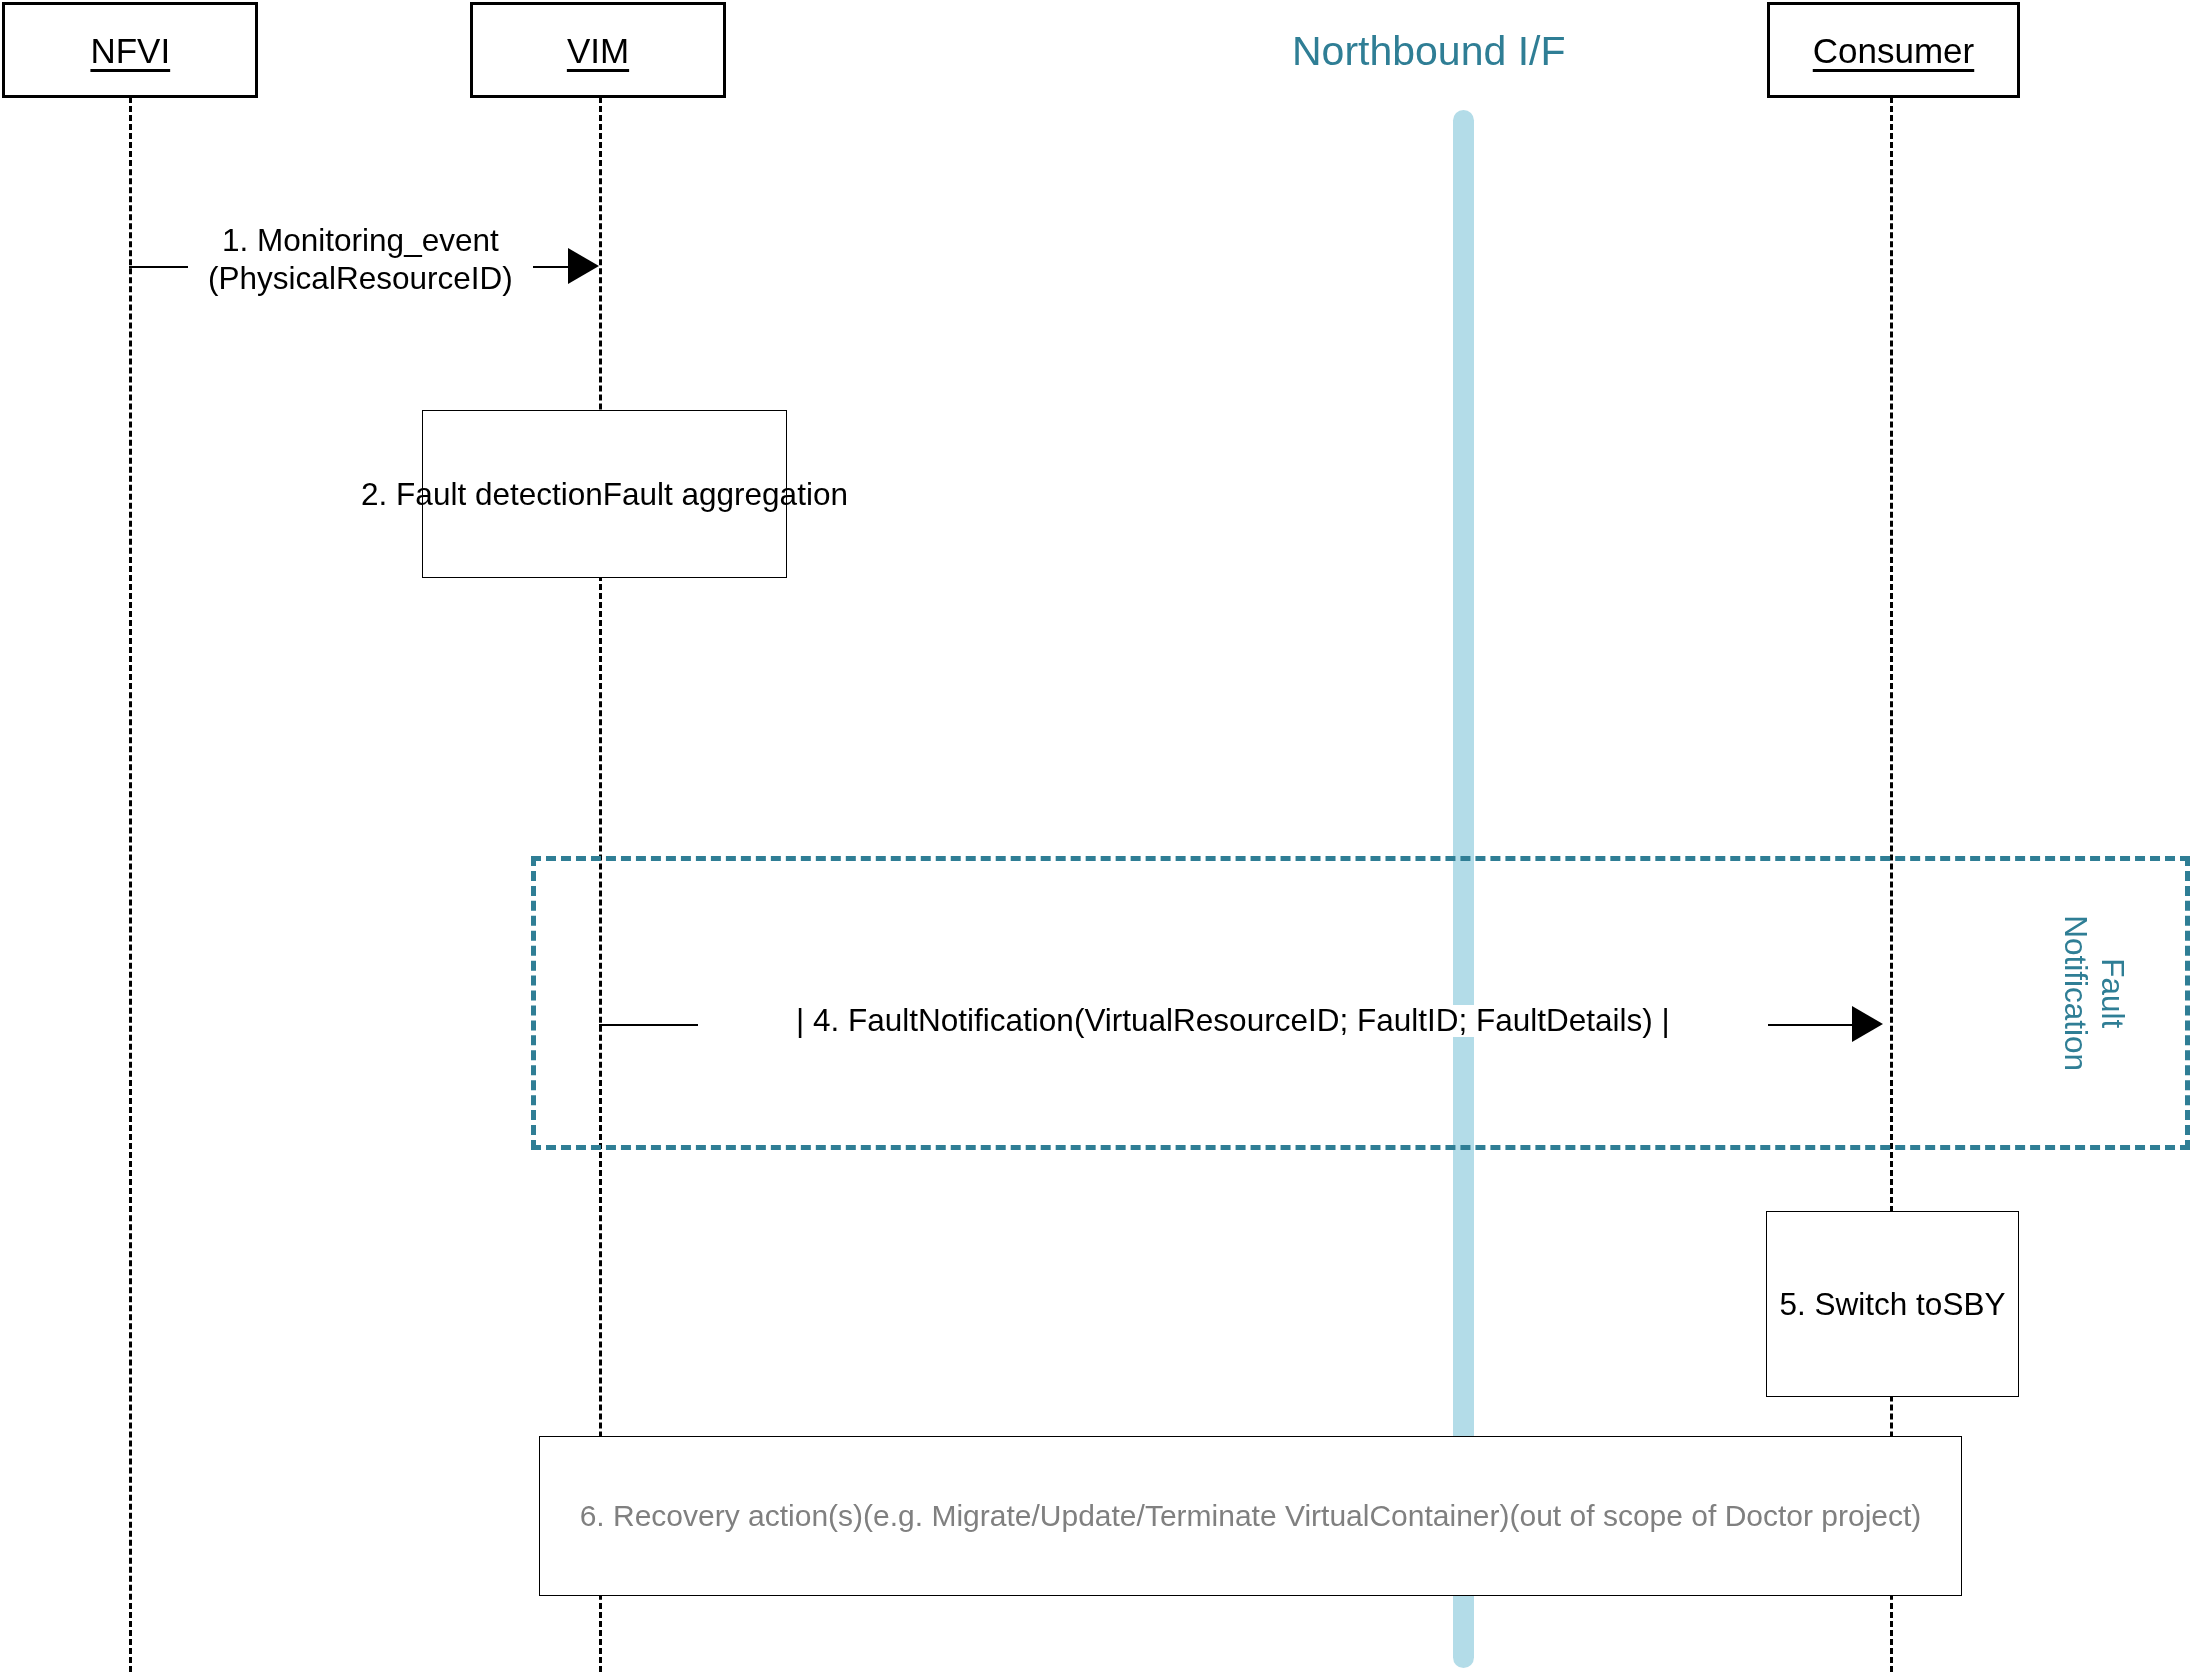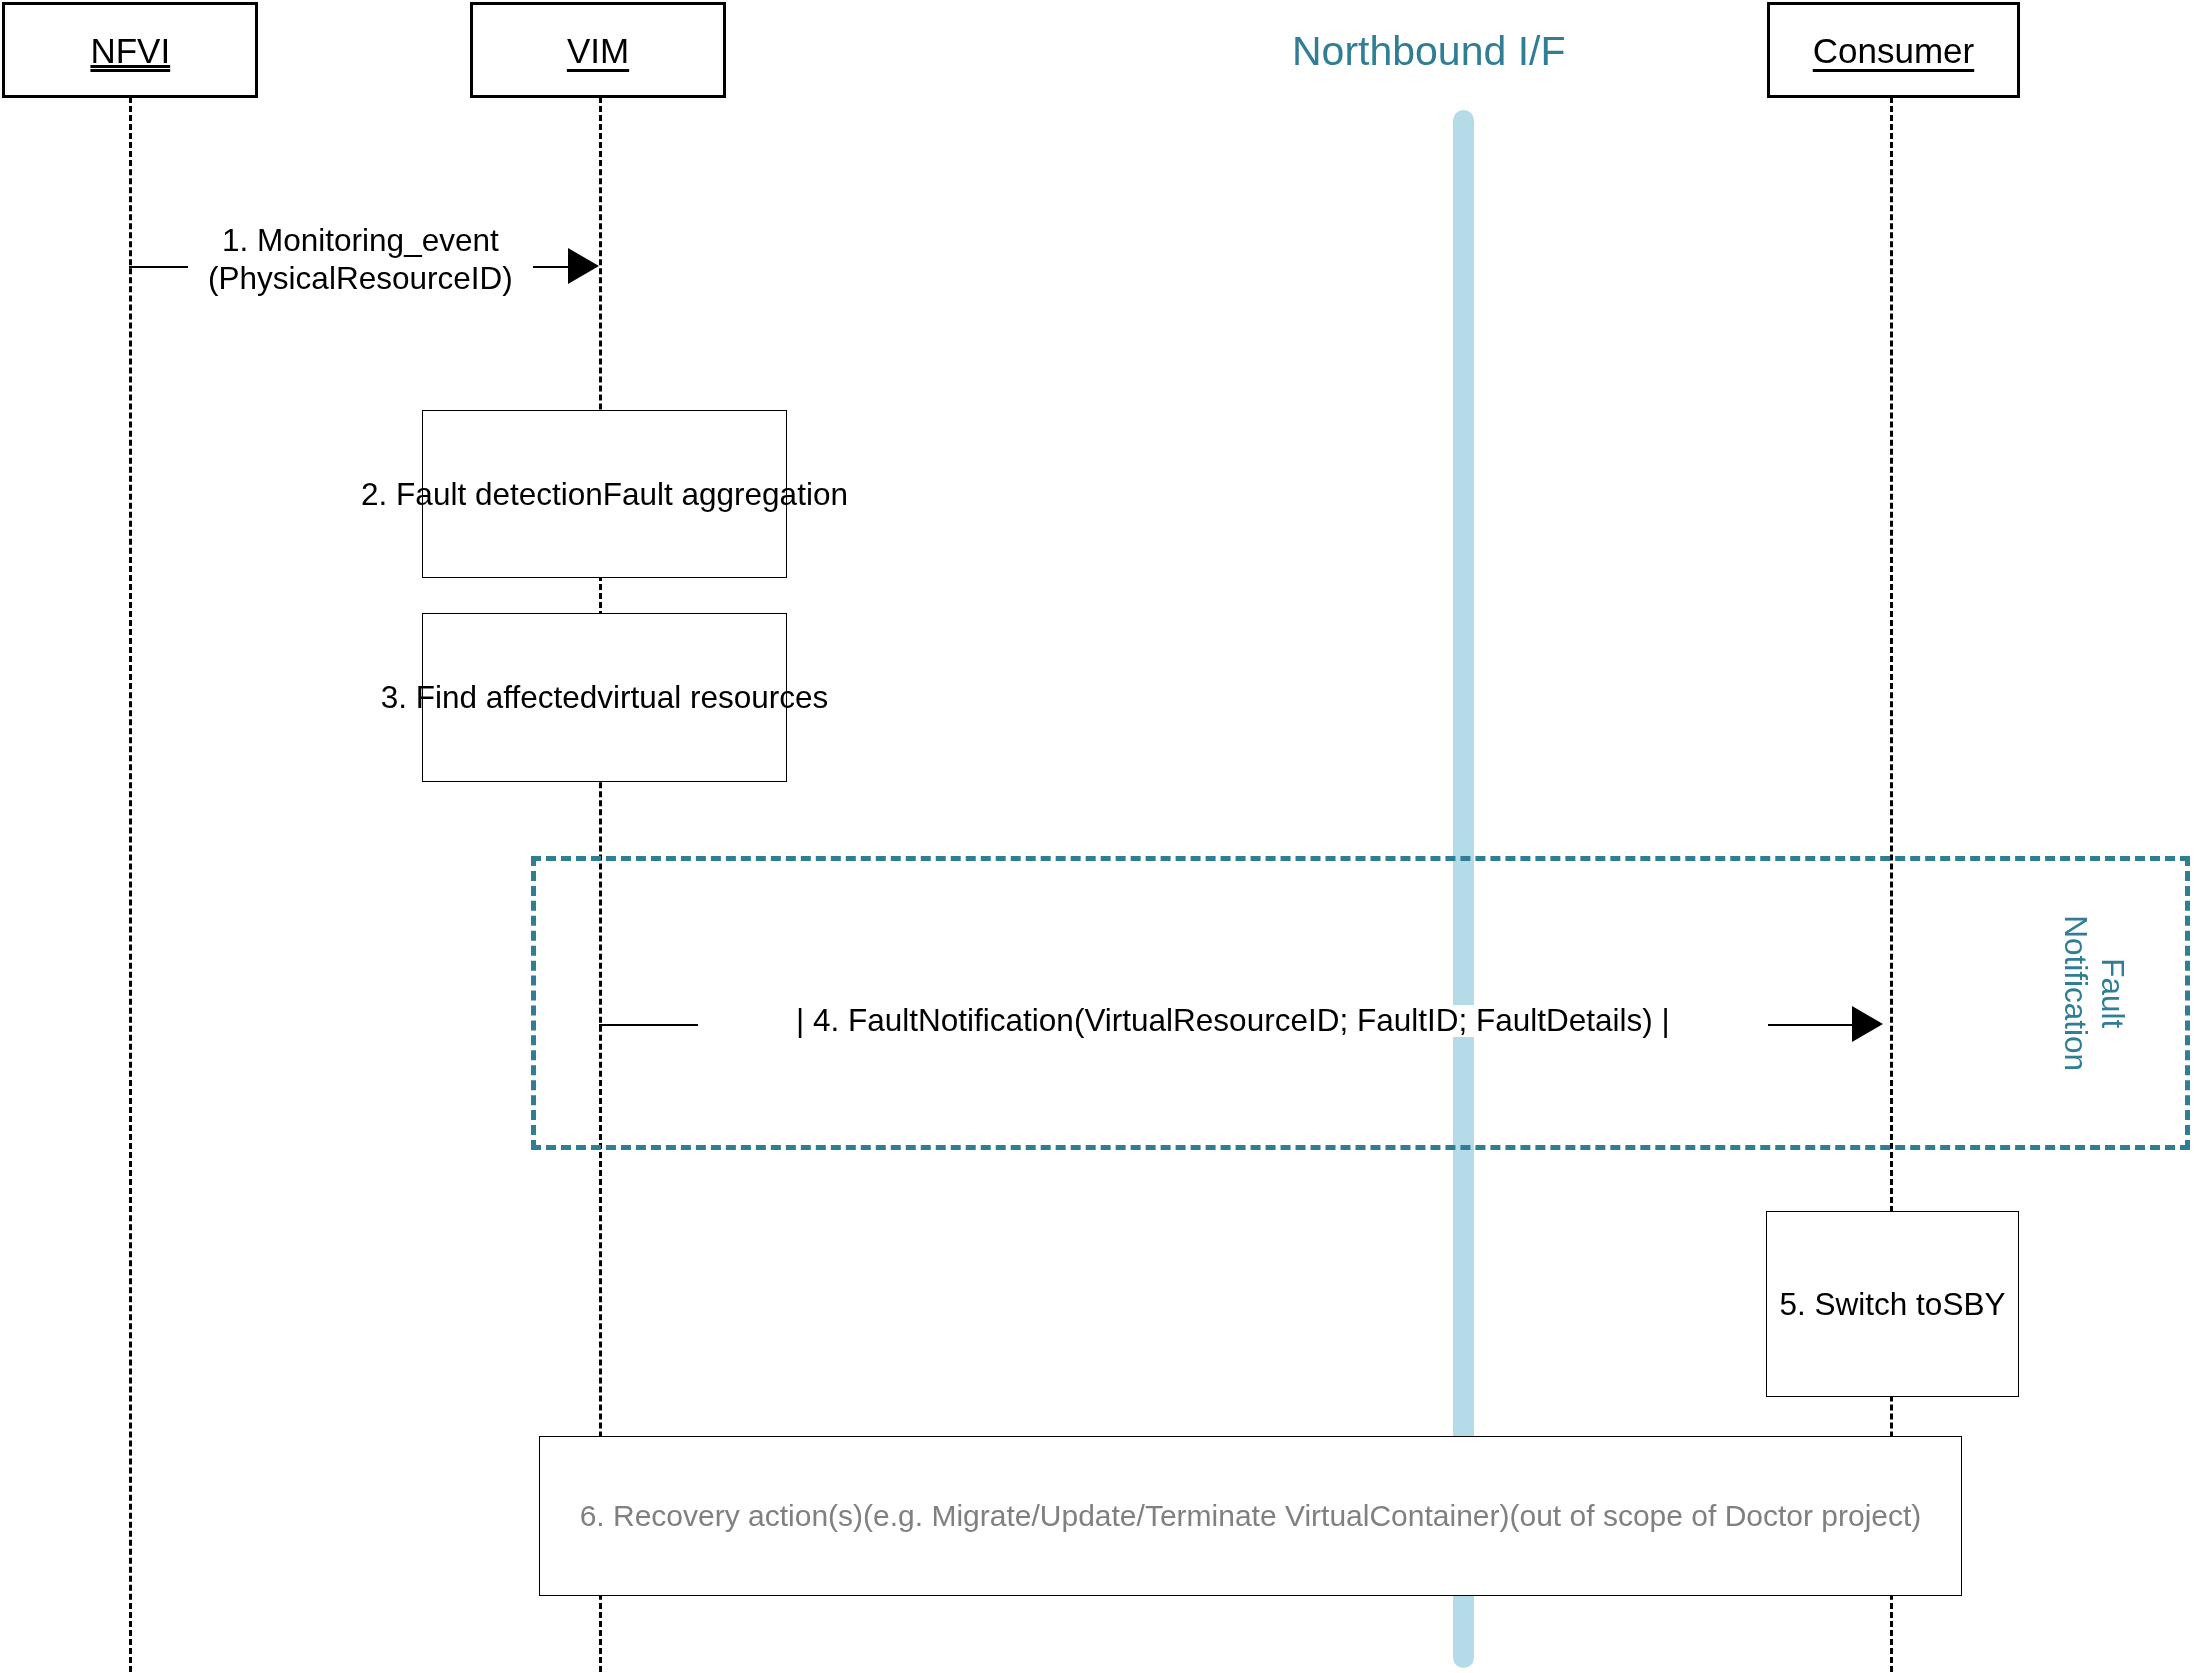--- a/index.html
+++ b/index.html
@@ -125,21 +125,21 @@
 
 <div id="canvas">
 
   <div class="lifeline" style="left:129px; top:97px; height:1575px;"></div>
   <div class="lifeline" style="left:599px; top:97px; height:1575px;"></div>
   <div class="lifeline" style="left:1890px; top:97px; height:1575px;"></div>
 
   <div class="nb-bar" style="left:1453px; top:110px; width:21.4px; height:1558px;"></div>
   <div class="nb-label" style="left:1292px; top:31px;">Northbound I/F</div>
 
-  <div class="actor-box" style="left:2.3px; top:2.3px; width:256px; height:96px;text-decoration:underline;">
+  <div class="actor-box" style="left:2.3px; top:2.3px; width:256px; height:96px;">
     <span class="actor-label">NFVI</span>
   </div>
 
   <div class="actor-box" style="left:470px; top:2.3px; width:256px; height:96px;">
     <span class="actor-label">VIM</span>
   </div>
 
   <div class="actor-box" style="left:1767px; top:2.3px; width:253px; height:96px;">
     <span class="actor-label">Consumer</span>
   </div>
@@ -149,24 +149,20 @@
   <div class="msg-label" style="left:188px; top:221px; width:338px;">
     <div>1. Monitoring_event</div>
     <div>(PhysicalResourceID)</div>
   </div>
 
   <div class="proc-box" style="left:422px; top:410px; width:365px; height:168px;">
     <div class="proc-line">2. Fault detection</div>
     <div class="proc-line">Fault aggregation</div>
   </div>
 
-  <div class="proc-box" style="left:422px; top:613px; width:365px; height:169px;">
-    <div class="proc-line">3. Find affected</div>
-    <div class="proc-line">virtual resources</div>
-  </div>
 
   <div class="frag-frame" style="left:531px; top:856px; width:1659px; height:294px;"></div>
   <div class="frag-title" style="left:1992px; top:956px; width:203px;">
     <span>Fault</span><br>
     <span>Notification</span>
   </div>
 
   <div class="msg-line" style="left:599px; top:1024px; width:1257px;"></div>
   <div class="msg-arrow" style="left:1852px; top:1006px;"></div>
   <div class="msg-label single" style="left:698px; top:1005px; width:1063px;">

